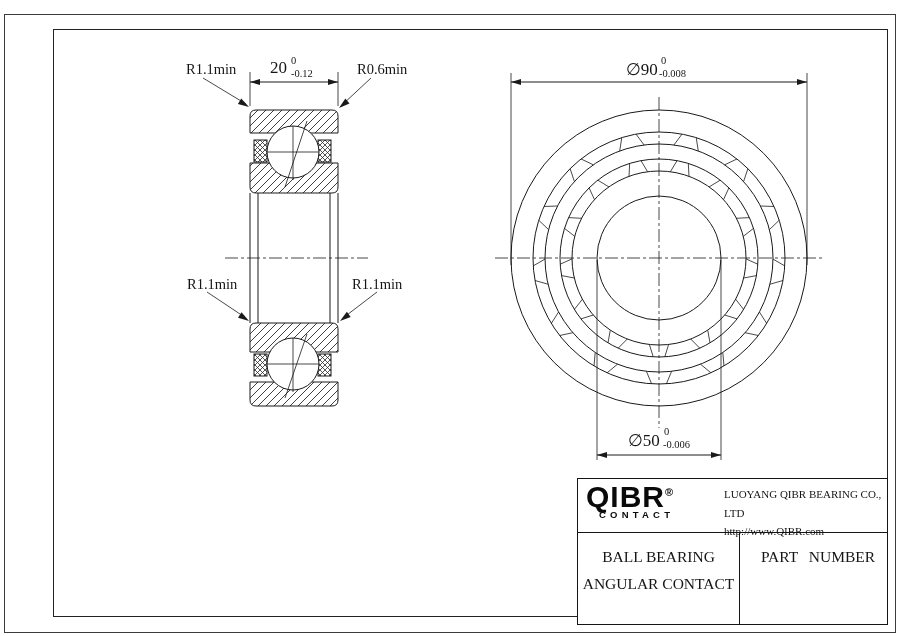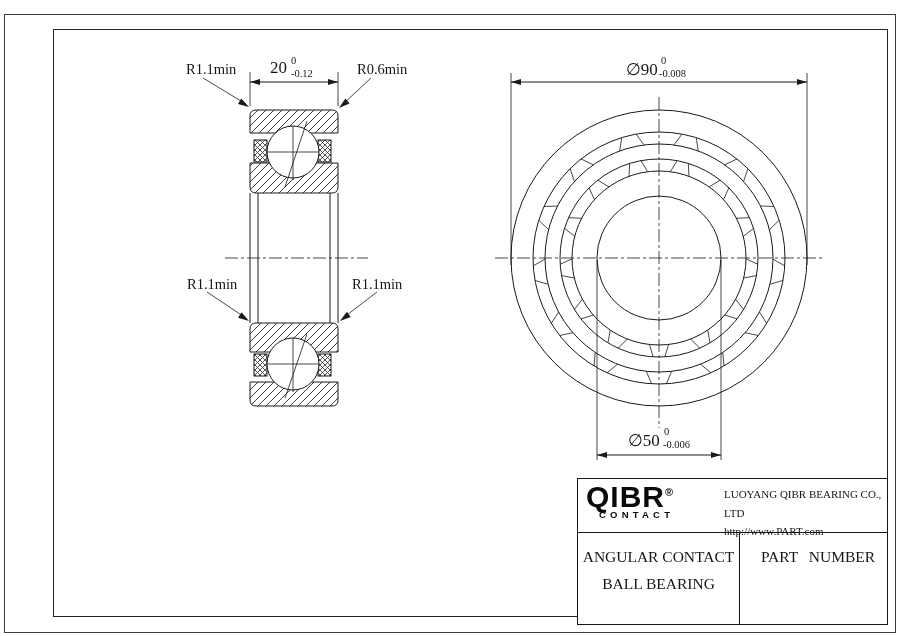--- a/index.html
+++ b/index.html
@@ -216,26 +216,26 @@
   </svg>
 
   <div class="title-block">
     <div class="tb-top">
       <div class="tb-logo">
         <div class="logo-line"><span>QIBR</span><span class="logo-reg">®</span></div>
         <div class="logo-sub">CONTACT</div>
       </div>
       <div class="tb-company">
         <div>LUOYANG QIBR BEARING CO., LTD</div>
-        <div>http://www.PART.com</div>
+        <div>http://www.QIBR.com</div>
       </div>
     </div>
     <div class="tb-bottom">
       <div class="tb-product">
+        <div>BALL BEARING</div>
         <div>ANGULAR CONTACT</div>
-        <div>BALL BEARING</div>
       </div>
       <div class="tb-part">
         <div class="tb-part-label">PART NUMBER</div>
       </div>
     </div>
   </div>
 </div>
 
 </body></html>

